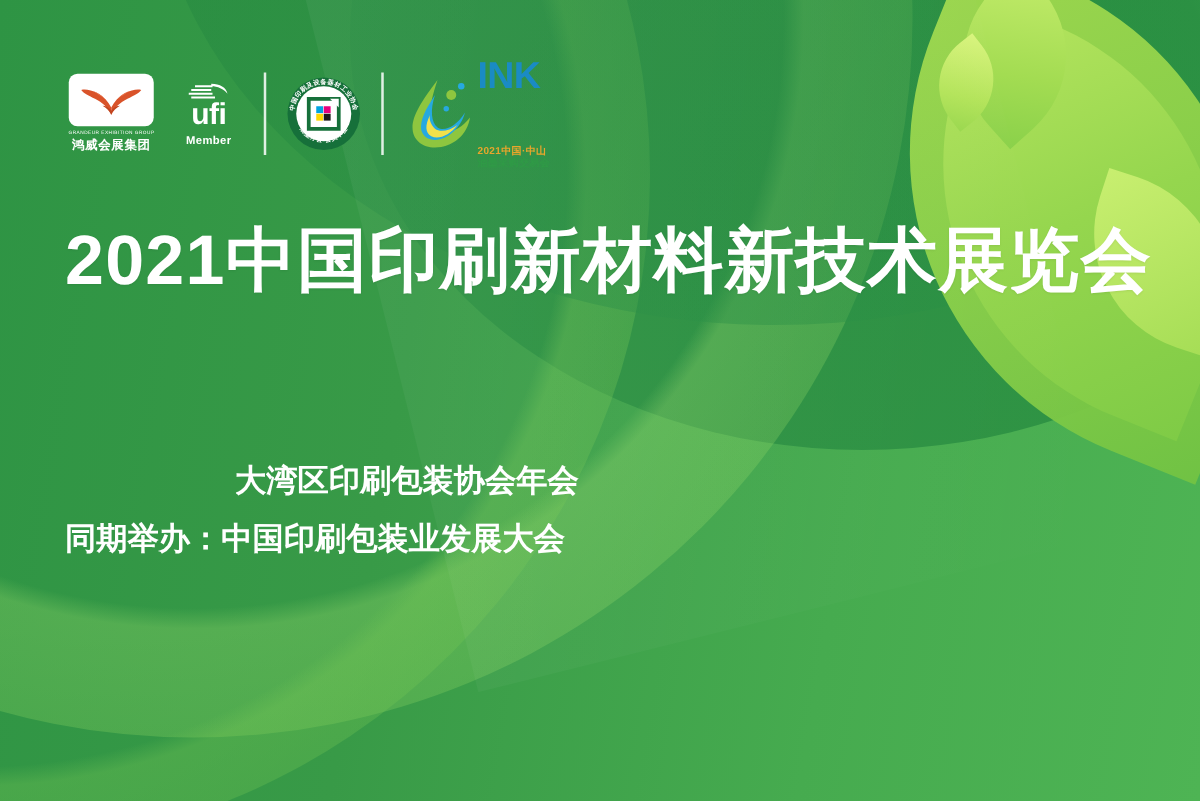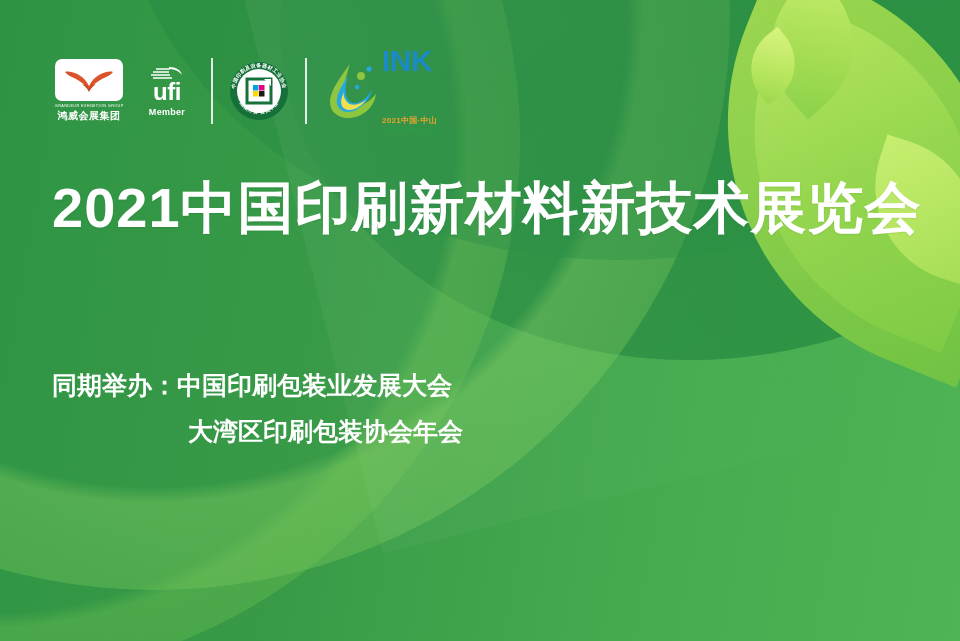--- a/index.html
+++ b/index.html
@@ -411,18 +411,18 @@
       </div>
     </div>
 
   </div>
 
   <div class="headline">
     <div class="line">2021中国印刷新材料新技术展览会</div>
   </div>
 
   <div class="subtitle">
+    <div class="sub-line indent">大湾区印刷包装协会年会</div>
     <div class="sub-line">同期举办：中国印刷包装业发展大会</div>
-    <div class="sub-line indent">大湾区印刷包装协会年会</div>
   </div>
 
 
 </div>
 
 </body></html>

